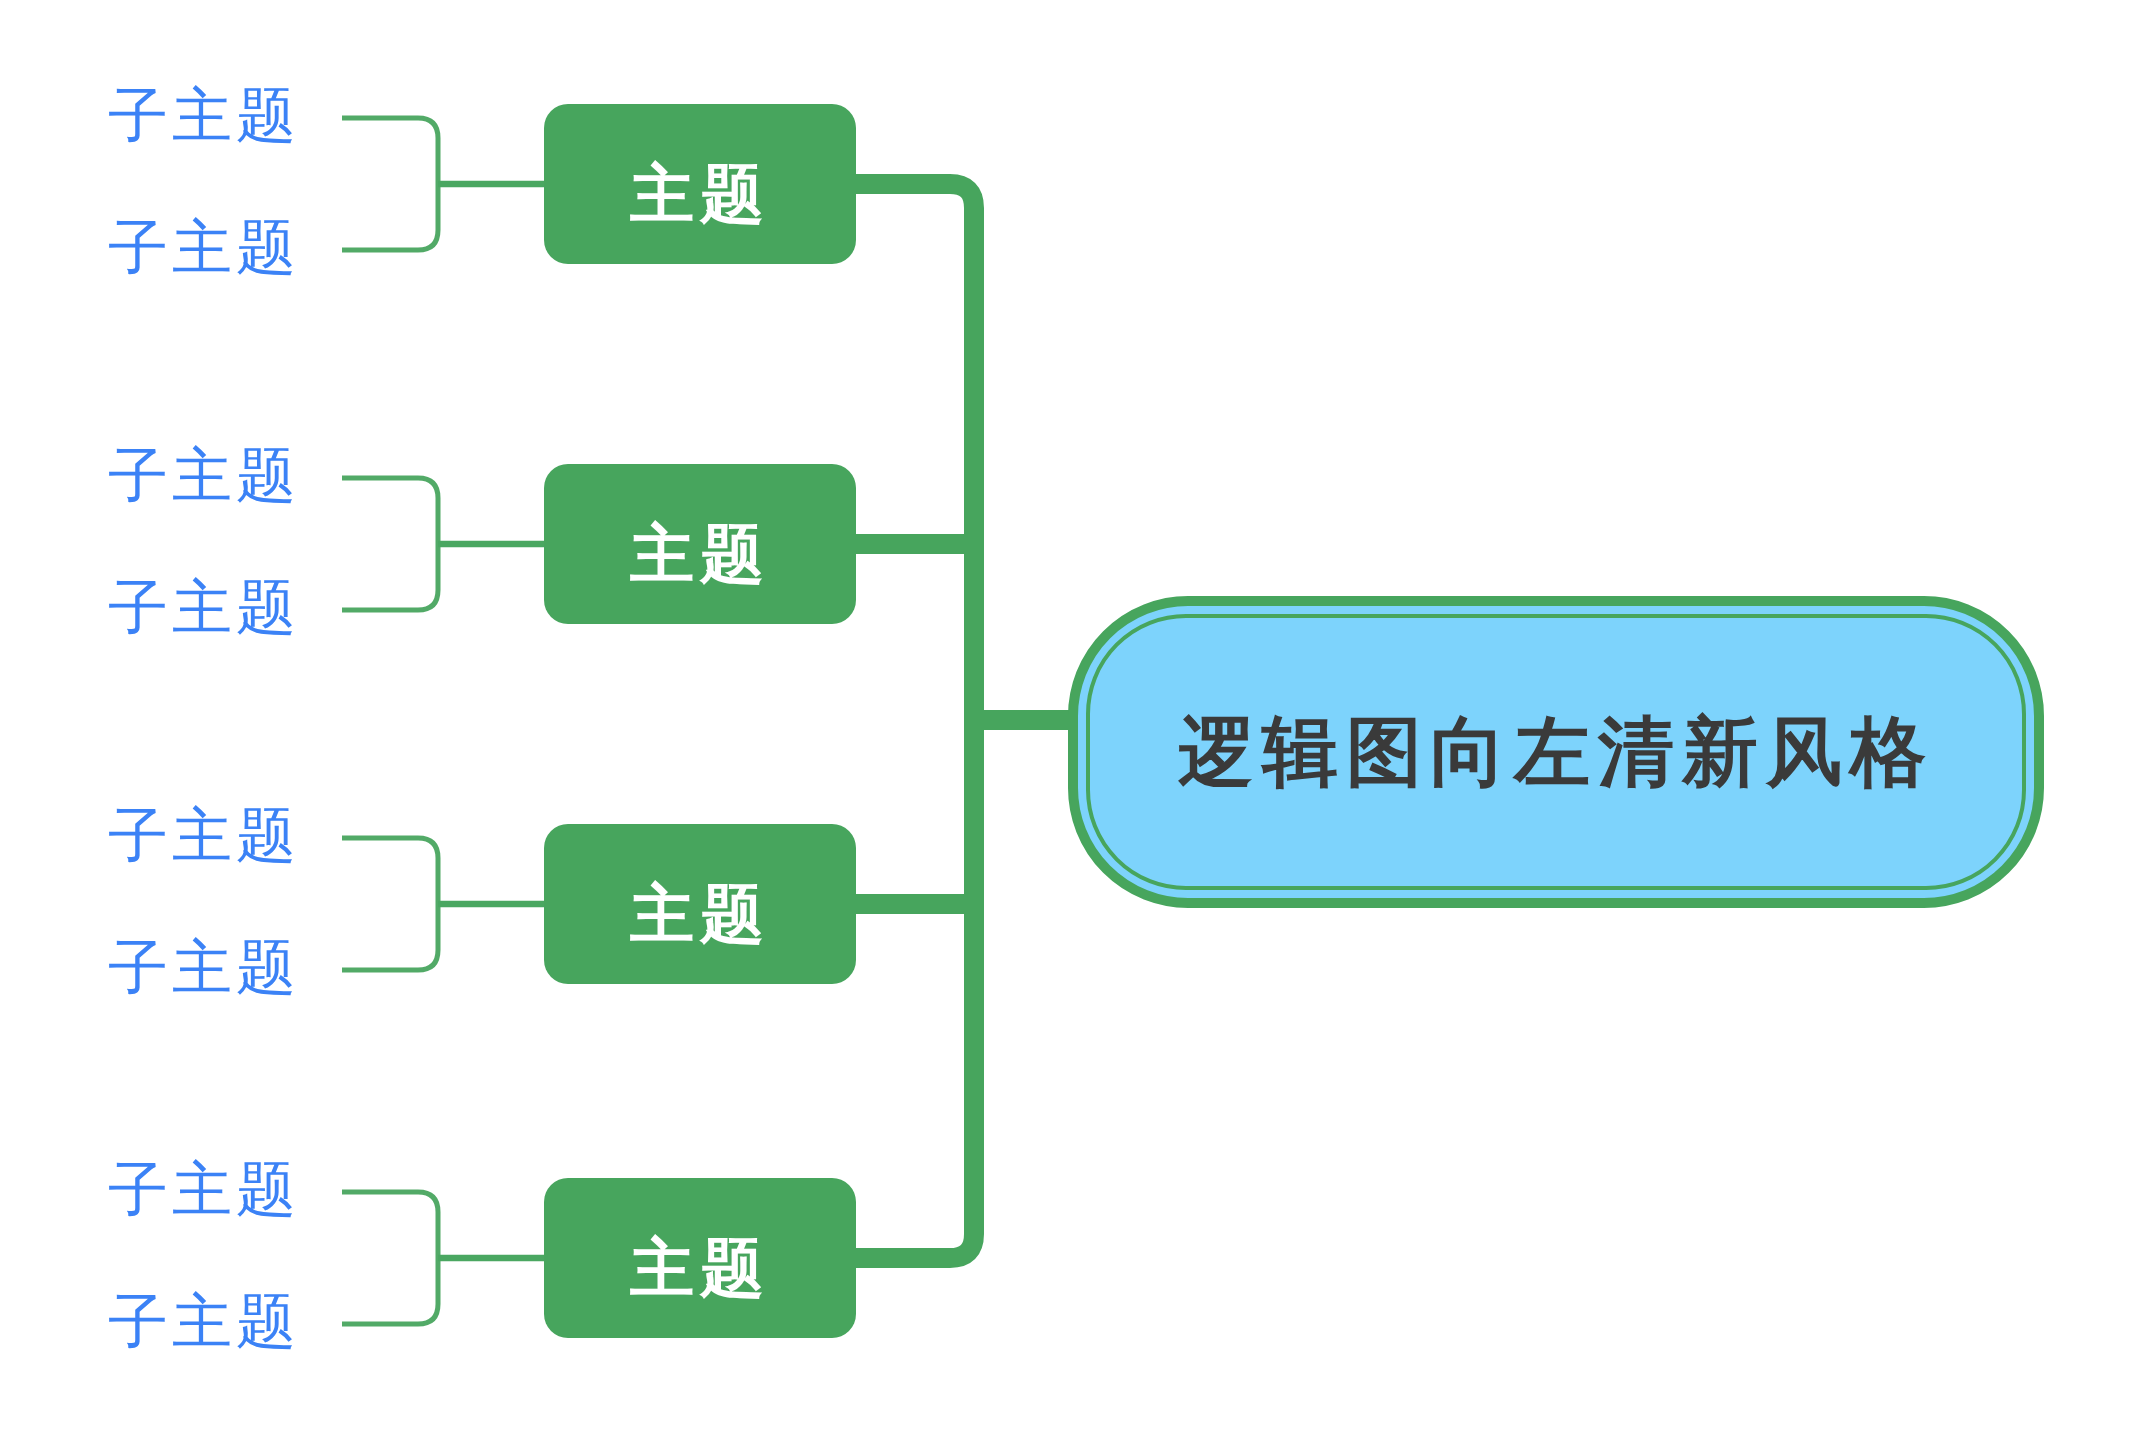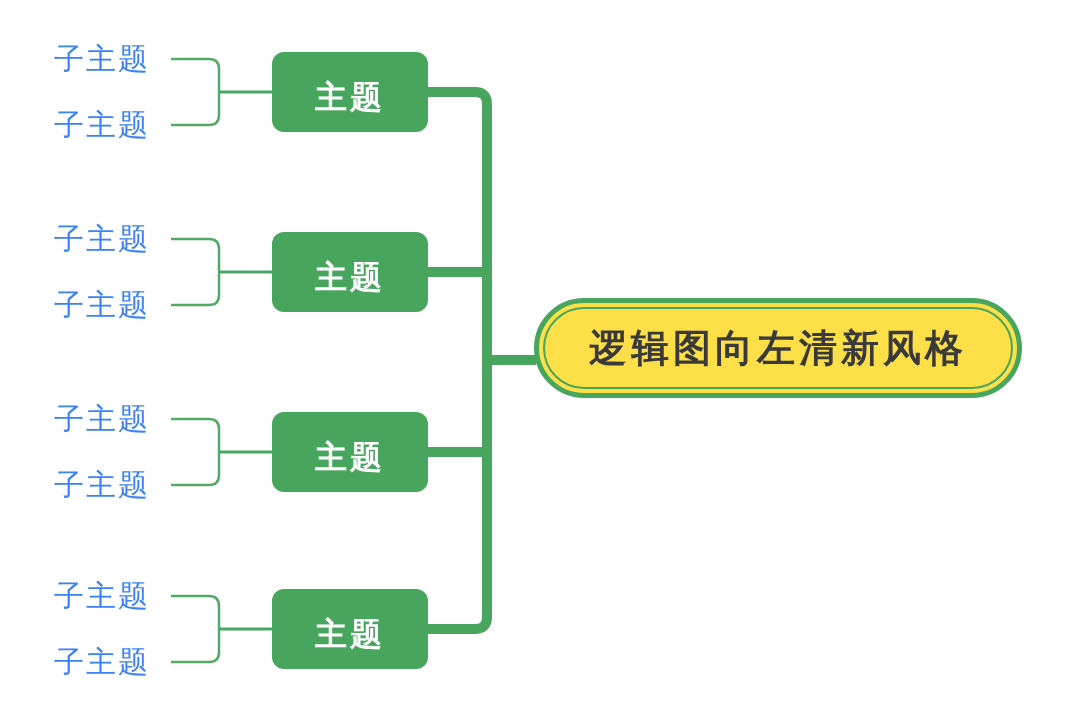--- a/index.html
+++ b/index.html
@@ -50,25 +50,25 @@
     letter-spacing: 2px;
     color: #3b82f6;
     white-space: nowrap;
     cursor: pointer;
   }
   .central-node {
     position: absolute;
     left: 534px;
     top: 298px;
     width: 488px;
-    height: 100px;
+    height: 156px;
     box-sizing: border-box;
     border: 5px solid #47a55d;
     border-radius: 60px;
-    background: #fde047;
+    background: #7dd3fc;
     padding: 4px;
     cursor: pointer;
   }
   .central-node-inner {
     width: 100%;
     height: 100%;
     box-sizing: border-box;
     border: 2px solid #47a55d;
     border-radius: 50px;
     display: flex;

